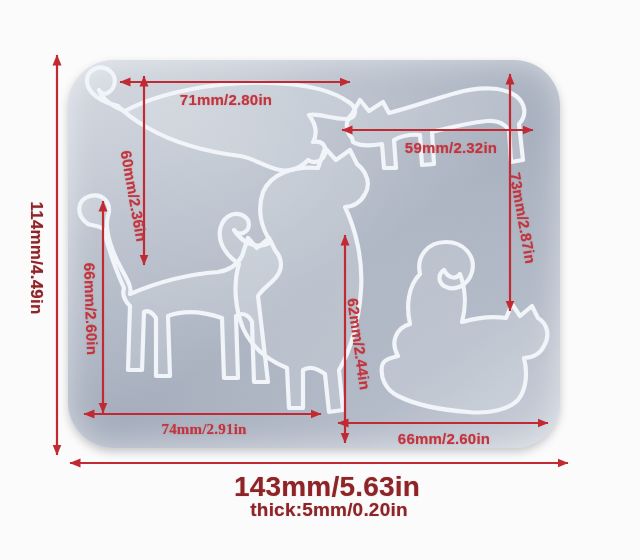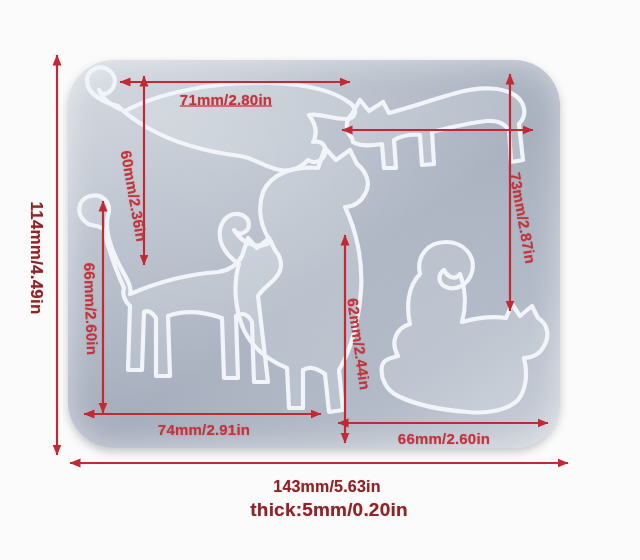--- a/index.html
+++ b/index.html
@@ -29,29 +29,29 @@
     transform:translate(-50%,-50%);
   }
   .dim-label.rot90{transform:translate(-50%,-50%) rotate(90deg);}
   .dim-label.rot80{transform:translate(-50%,-50%) rotate(80deg);}
   .dim-label.rot82{transform:translate(-50%,-50%) rotate(82deg);}
   .dim-label.rot88{transform:translate(-50%,-50%) rotate(88deg);}
   .dim-label.outer{
     color:#8e2427;font-weight:bold;text-shadow:0 0 1px rgba(142,36,39,0.5);
   }
   .lbl-overall-height{left:36px;top:258px;font-size:17px;}
-  .lbl-overall-width{left:327px;top:487px;font-size:16px;}
+  .lbl-overall-width{left:327px;top:487px;font-size:28px;}
   .lbl-thickness{left:329px;top:510px;font-size:19px;}
-  .lbl-tl-w{left:226px;top:99px;text-decoration:underline;}
+  .lbl-tl-w{left:226px;top:99px;}
   .lbl-tl-h{left:134px;top:196px;}
   .lbl-tr-w{left:451px;top:147px;}
   .lbl-tr-h{left:523px;top:218px;}
   .lbl-ml-h{left:91px;top:309px;}
   .lbl-c-h{left:359px;top:344px;}
-  .lbl-bl-w{left:204px;top:429px;}
+  .lbl-bl-w{left:204px;top:429px;font-family:Liberation Serif, serif;}
   .lbl-br-w{left:444px;top:438px;}
 </style>
 </head>
 <body>
 
 <div id="canvas">
 
   <div class="mold">
     <svg width="492" height="388" viewBox="0 0 492 388">
       <defs>
@@ -136,19 +136,20 @@
       <line x1="338" y1="423" x2="548" y2="423"></line>
     </g>
   </svg>
 
   <div class="dim-label outer rot90 lbl-overall-height">114mm/4.49in</div>
   <div class="dim-label outer lbl-overall-width">143mm/5.63in</div>
   <div class="dim-label outer lbl-thickness">thick:5mm/0.20in</div>
 
   <div class="dim-label lbl-tl-w">71mm/2.80in</div>
   <div class="dim-label rot80 lbl-tl-h">60mm/2.36in</div>
+  <div class="dim-label lbl-tr-w">59mm/2.32in</div>
   <div class="dim-label rot80 lbl-tr-h">73mm/2.87in</div>
   <div class="dim-label rot88 lbl-ml-h">66mm/2.60in</div>
   <div class="dim-label rot82 lbl-c-h">62mm/2.44in</div>
   <div class="dim-label lbl-bl-w">74mm/2.91in</div>
   <div class="dim-label lbl-br-w">66mm/2.60in</div>
 
 </div>
 
 </body></html>

